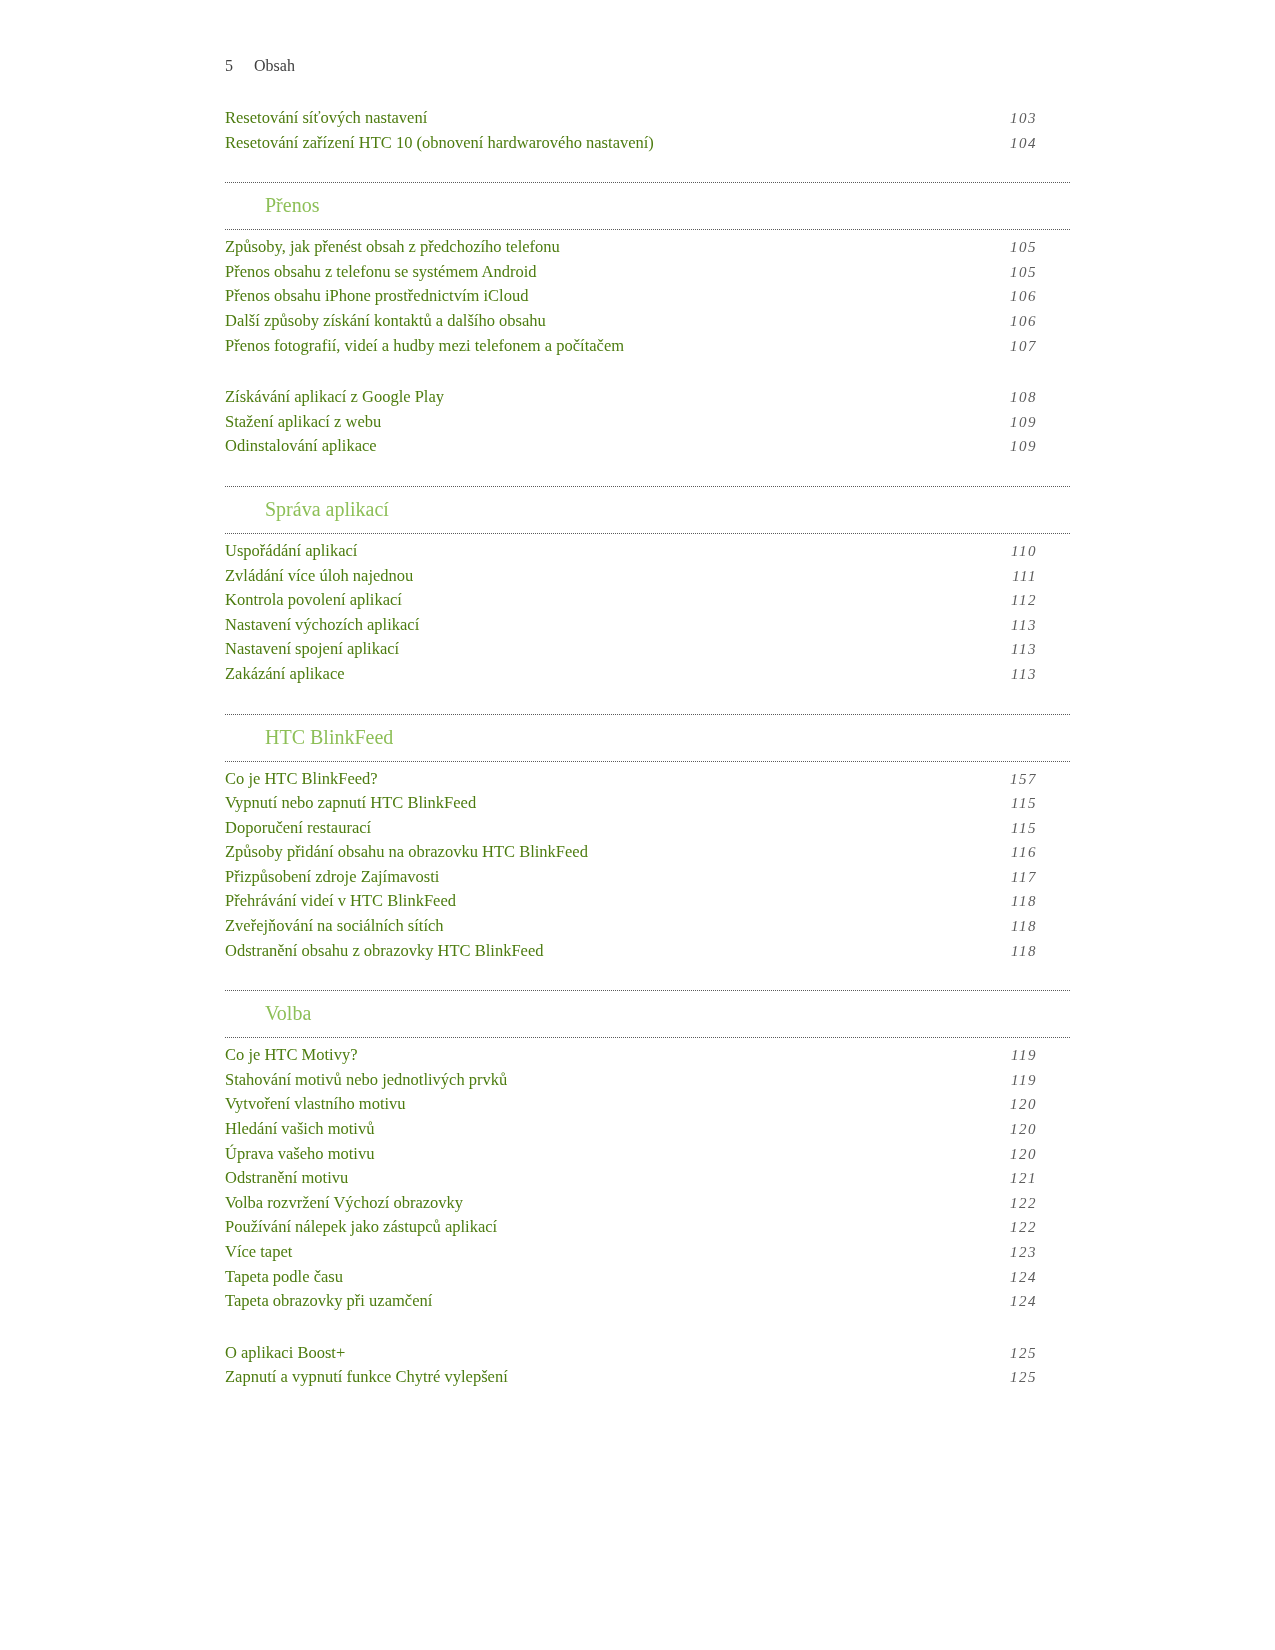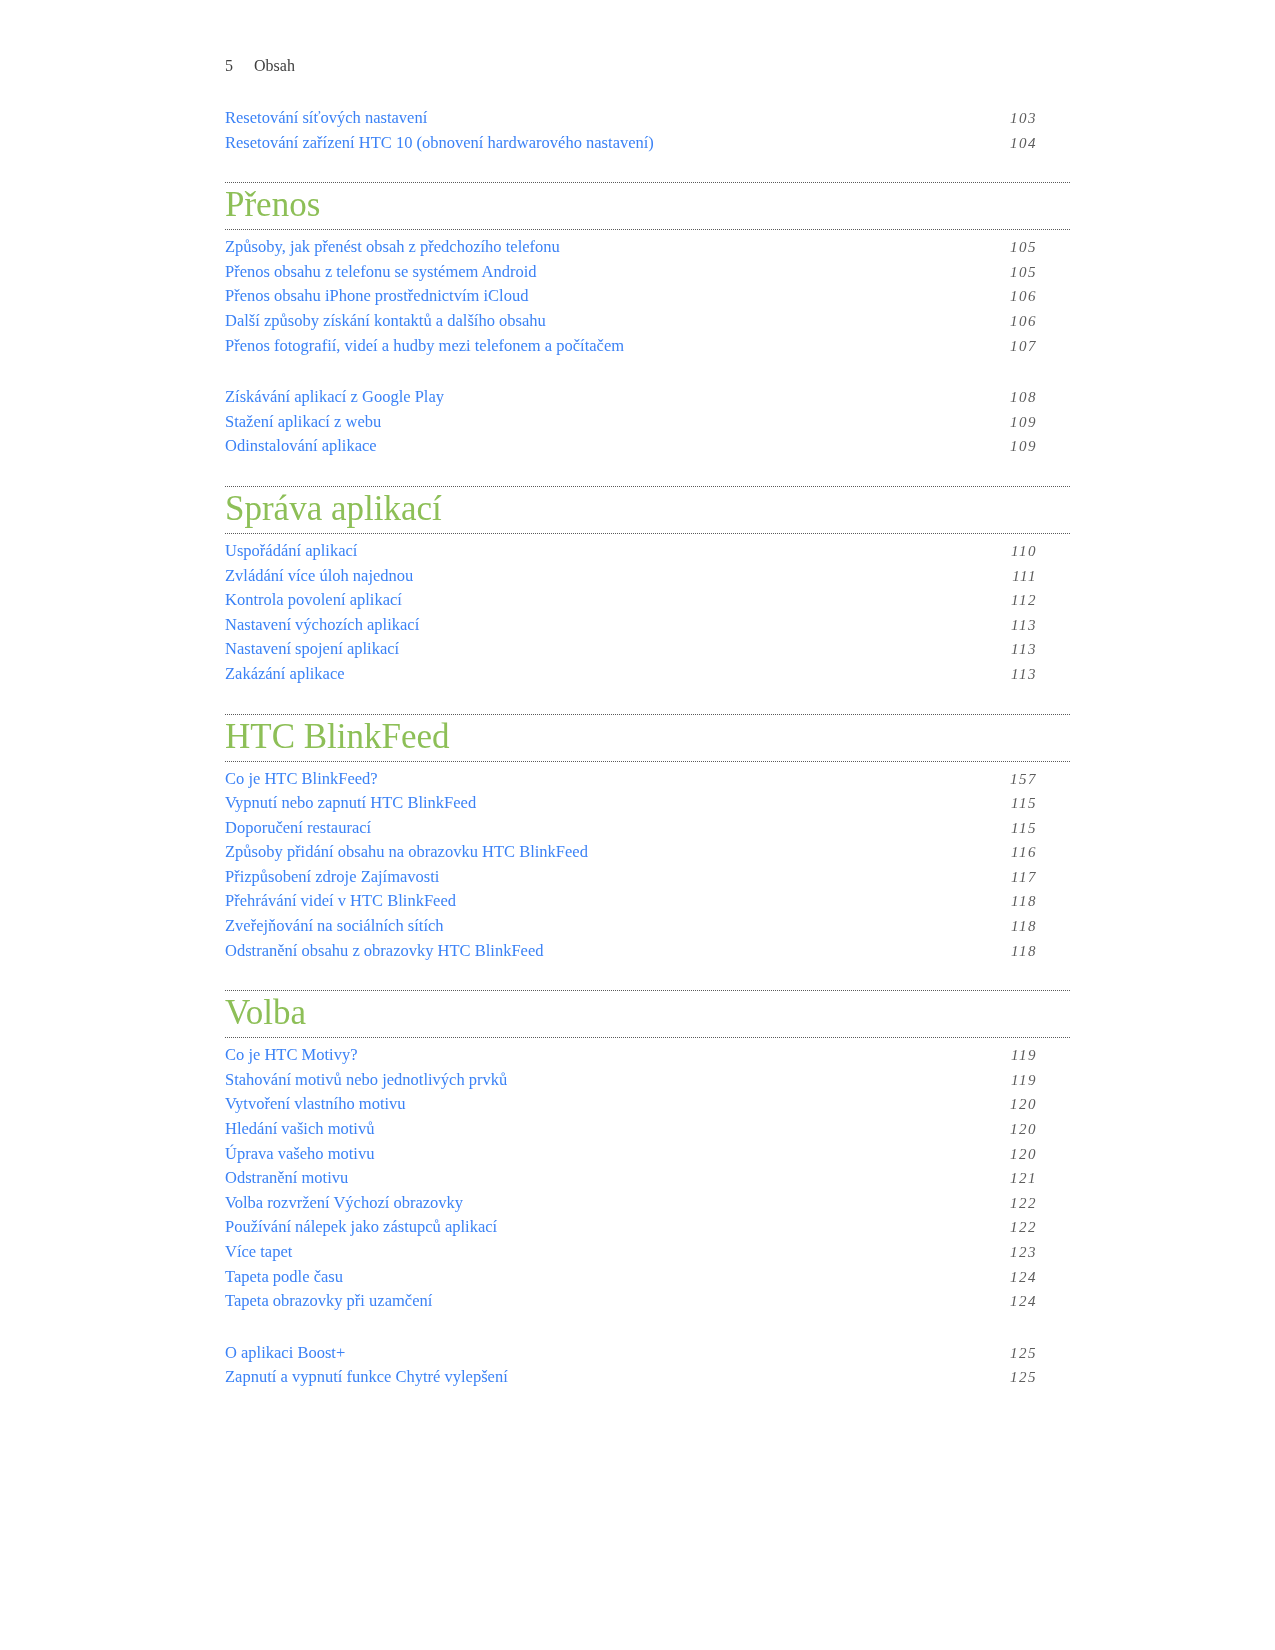--- a/index.html
+++ b/index.html
@@ -30,39 +30,40 @@
   .toc-entries.orphan { margin-top: 31px; }
   .toc-entry {
     display: flex;
     justify-content: space-between;
     align-items: baseline;
     line-height: 24.6px;
     font-size: 16.5px;
     padding-right: 33px;
     cursor: pointer;
   }
-  .entry-label { color: #3b82f6; }
+  .entry-label { color: #4d7c0f; }
   .entry-page {
     color: #5d5d5d;
     font-size: 15px;
     letter-spacing: 1.5px;
     white-space: nowrap;
     font-style: italic;
   }
   .toc-section { margin-top: 27px; }
   .section-head {
     border-top: 1px dotted #5a5a5a;
     border-bottom: 1px dotted #5a5a5a;
     padding: 6px 0 8px 0;
   }
   .section-title {
-    font-size: 35px;
+    font-size: 20px;
     font-weight: 400;
     color: var(--accent, #8dbf57);
     line-height: 32px;
+    margin-left: 40px;
   }
 </style>
 </head>
 <body>
 
 <div class="content">
   <header class="page-header">
     <span class="page-num">5</span>
     <span class="page-header-title">Obsah</span>
   </header>

